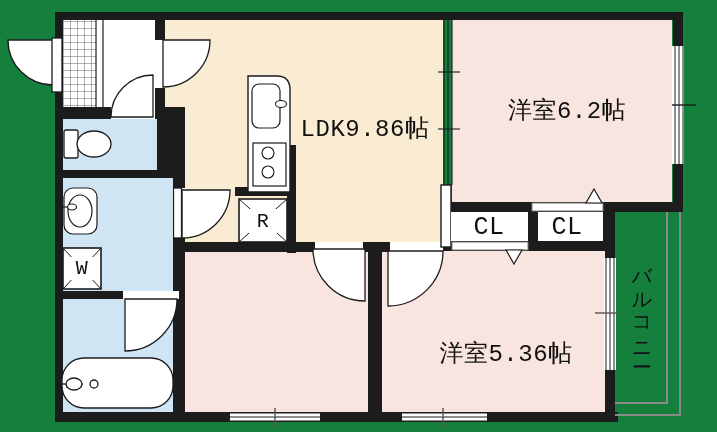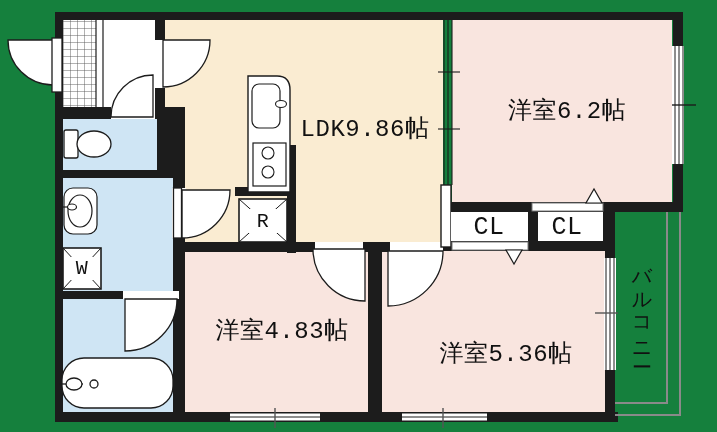--- a/index.html
+++ b/index.html
@@ -196,20 +196,19 @@
         <rect x="239" y="199" width="48" height="43" fill="#ffffff" stroke="#1c1c1c" stroke-width="1.6"></rect>
         <line x1="239" y1="199" x2="287" y2="242" stroke="#1c1c1c" stroke-width="1"></line>
         <line x1="287" y1="199" x2="239" y2="242" stroke="#1c1c1c" stroke-width="1"></line>
         <rect x="249" y="209" width="29" height="24" fill="#ffffff"></rect>
       </g>
     </g>
   </svg>
 
   <div class="lbl room-lbl" style="left:365px;top:128px;">LDK9.86帖</div>
   <div class="lbl room-lbl" style="left:567px;top:110px;">洋室6.2帖</div>
-  <div class="lbl room-lbl" style="left:282px;top:330px;">洋室4.83帖</div>
   <div class="lbl room-lbl" style="left:506px;top:331px;margin-top:22px;">洋室5.36帖</div>
   <div class="lbl cl-lbl" style="left:489px;top:227px;">CL</div>
   <div class="lbl cl-lbl" style="left:567px;top:227px;">CL</div>
   <div class="lbl appl-lbl" style="left:82px;top:268px;">W</div>
   <div class="lbl appl-lbl" style="left:263px;top:221px;">R</div>
   <div class="lbl balcony-lbl" style="left:641px;top:306px;">バルコニー</div>
 </div>
 
 </body></html>

